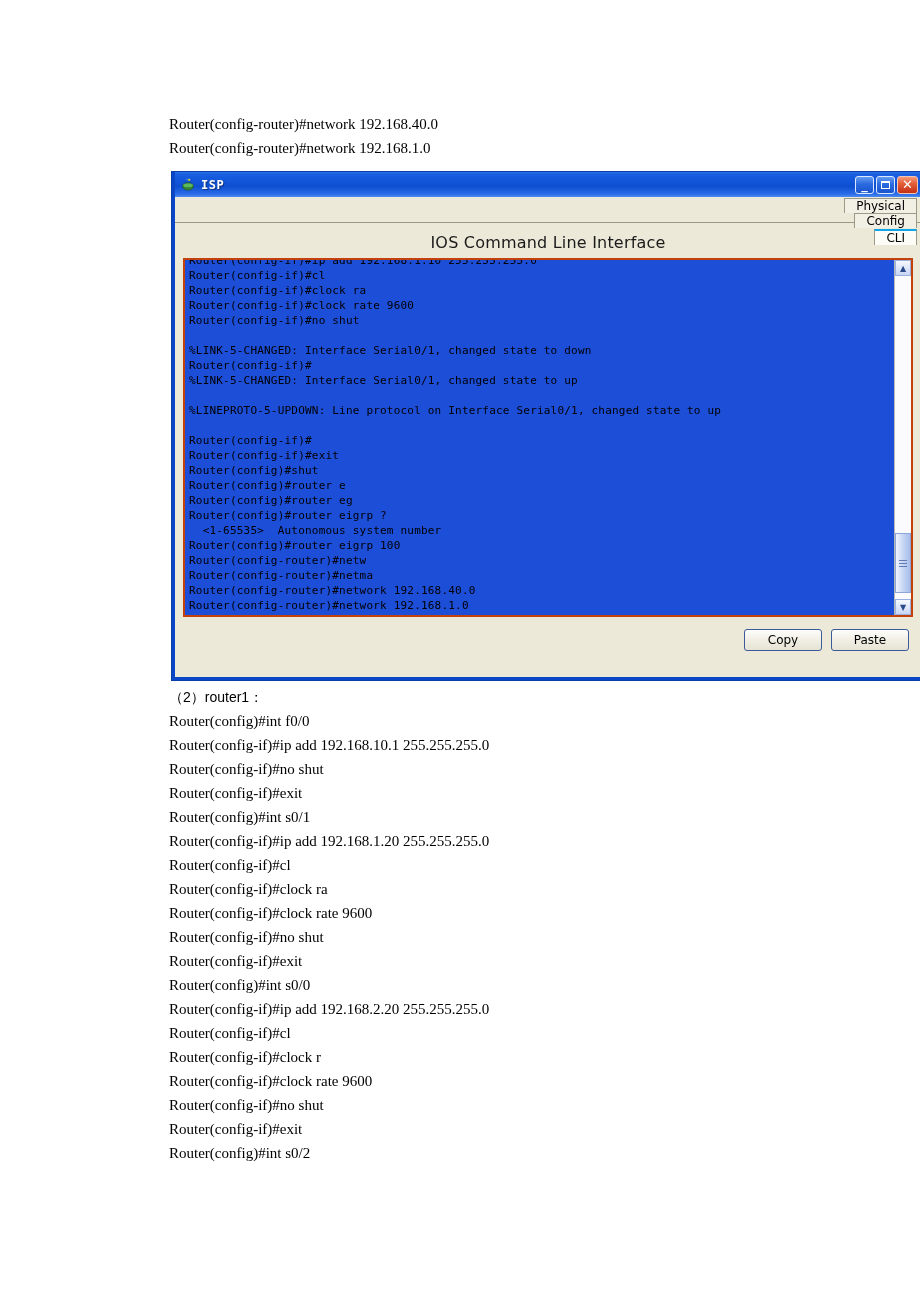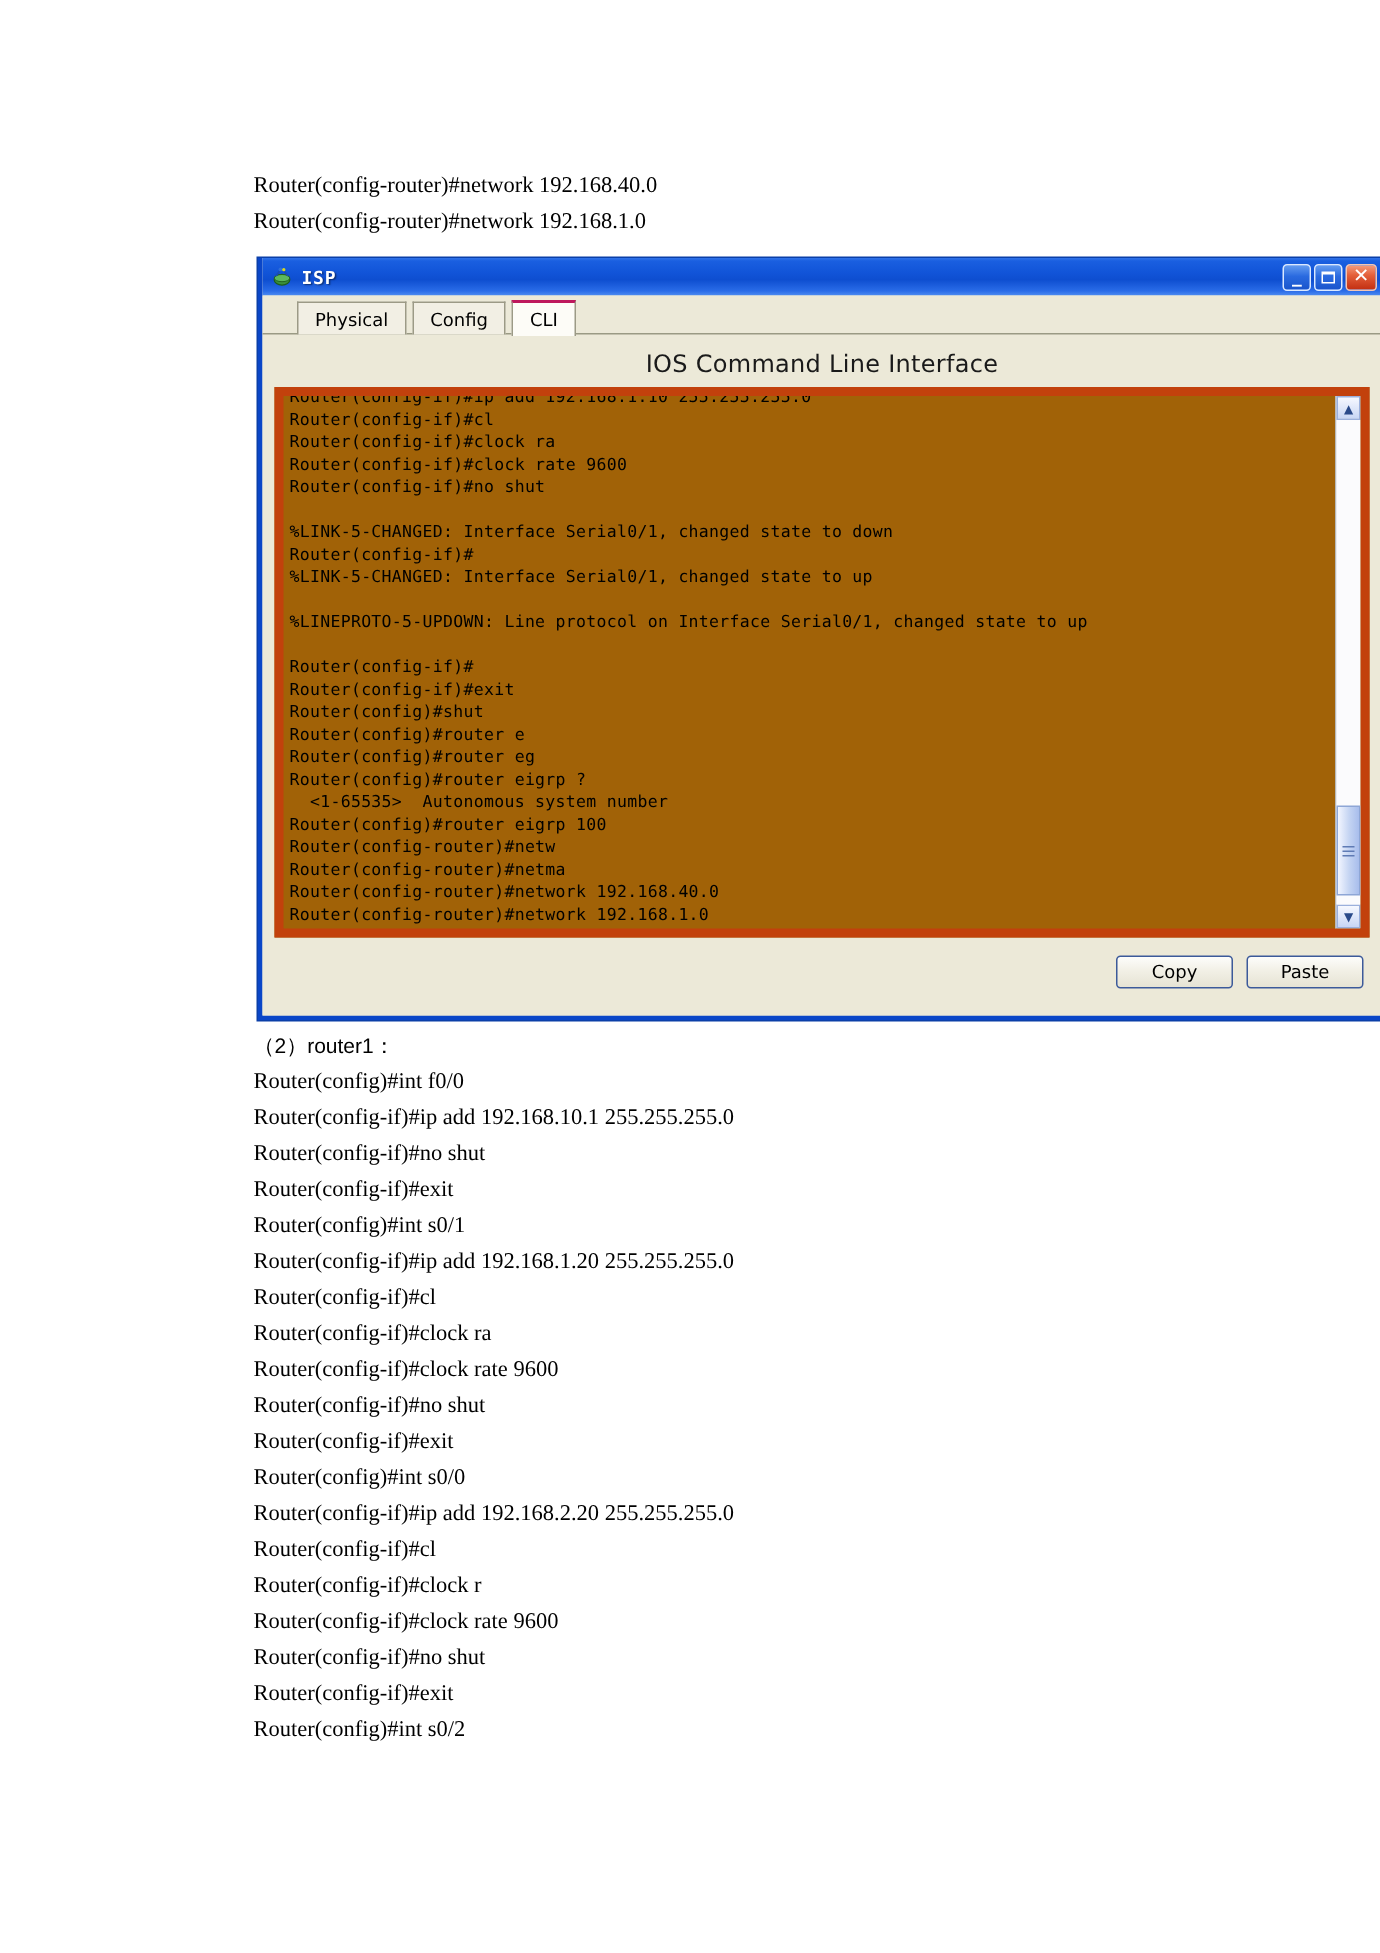--- a/index.html
+++ b/index.html
@@ -124,44 +124,45 @@
     box-sizing: border-box;
   }
   .win-btn.close .glyph { font-size: 13px; }
 
   
   .tabstrip {
     height: 26px;
     background: #ece9d8;
     display: flex;
     align-items: flex-end;
-    padding-left: 23px;
+    padding-left: 6px;
     box-sizing: border-box;
     border-bottom: 1px solid #9a9a84;
     position: relative;
+    flex-direction: column;
   }
   .tab {
     height: 22px;
     padding: 0 11px;
     margin-right: 4px;
     box-sizing: border-box;
     background: #f2efe4;
     border: 1px solid #9c9a86;
     border-bottom: none;
     font-family: "DejaVu Sans", "Liberation Sans", sans-serif;
     font-size: 12px;
     color: #000;
     display: flex;
     align-items: center;
     position: relative;
     top: 1px;
   }
   .tab.active {
     background: #fdfcf7;
-    border-top: 2px solid #be185d;
+    border-top: 2px solid #0ea5e9;
     height: 24px;
     z-index: 3;
     top: 2px;
   }
 
   
   .winbody {
     background: #ece9d8;
     padding: 6px 8px 8px 8px;
     box-sizing: border-box;
@@ -172,22 +173,22 @@
   .cli-heading {
     text-align: center;
     font-family: "DejaVu Sans", "Liberation Sans", sans-serif;
     font-size: 16px;
     color: #1a1a1a;
     padding: 4px 0 6px 0;
     letter-spacing: 0.2px;
   }
   .console-wrap {
     flex: 0 0 355px;
-    border: 6px solid #c2410c;
-    background: #a16207;
+    border: 2px solid #c2410c;
+    background: #1d4ed8;
     display: flex;
     overflow: hidden;
     position: relative;
   }
   .console {
     flex: 1 1 auto;
     overflow: hidden;
     padding: 0 0 0 4px;
     position: relative;
   }

